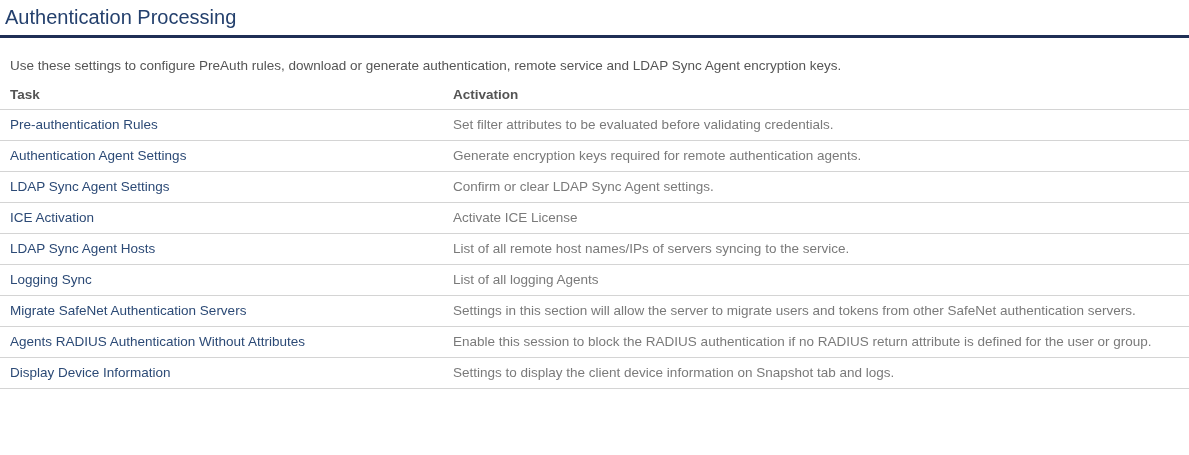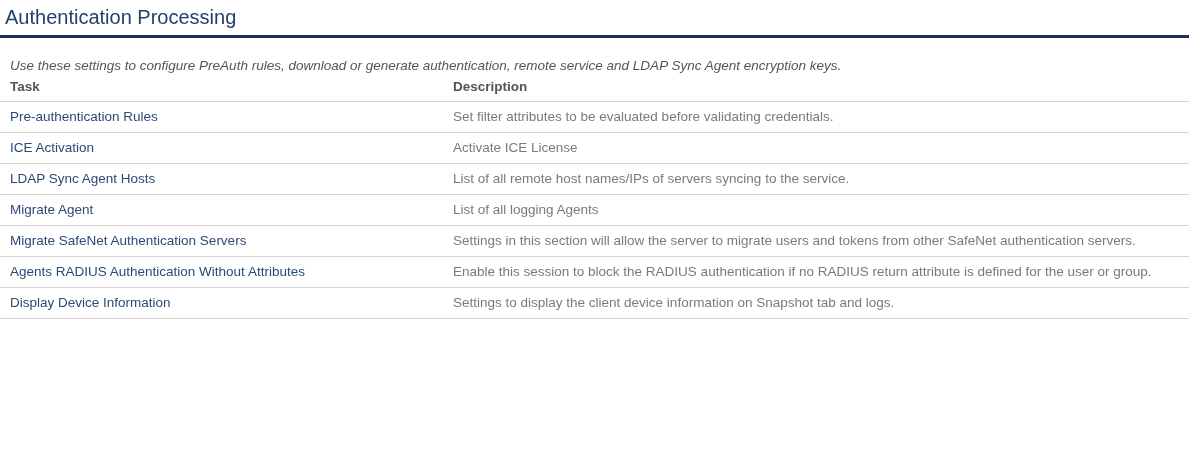--- a/index.html
+++ b/index.html
@@ -36,25 +36,24 @@
     width: 100%;
     height: 3px;
     margin-top: 6px;
     background: var(--title_rule);
   }
   .intro {
     margin: 20px 0 0 10px;
     font-size: 13.5px;
     color: var(--body_text);
     line-height: 15px;
-    font-style: italic;
   }
   table.task-table {
     width: 100%;
-    margin-top: 0;
+    margin-top: 8px;
     border-collapse: collapse;
     table-layout: fixed;
   }
   th, td {
     text-align: left;
     vertical-align: middle;
     font-size: 13.5px;
     border-bottom: 1px solid var(--row_divider);
   }
   th {
@@ -81,51 +80,63 @@
   <p class="intro">Use these settings to configure PreAuth rules, download or generate authentication, remote service and LDAP Sync Agent encryption keys.</p>
 
   <table class="task-table">
     <colgroup>
       <col class="col-task">
       <col class="col-desc">
     </colgroup>
     <thead>
       <tr>
         <th>Task</th>
-        <th>Description</th>
+        <th>Activation</th>
       </tr>
     </thead>
     <tbody id="rows">
   <tr>
     <td class="task-cell">
       <a href="#" class="task-link">Pre-authentication Rules</a>
     </td>
     <td class="desc-cell">Set filter attributes to be evaluated before validating credentials.</td>
   </tr>
 
+  <tr>
+    <td class="task-cell">
+      <a href="#" class="task-link">Authentication Agent Settings</a>
+    </td>
+    <td class="desc-cell">Generate encryption keys required for remote authentication agents.</td>
+  </tr>
 
 
+  <tr>
+    <td class="task-cell">
+      <a href="#" class="task-link">LDAP Sync Agent Settings</a>
+    </td>
+    <td class="desc-cell">Confirm or clear LDAP Sync Agent settings.</td>
+  </tr>
 
   <tr>
     <td class="task-cell">
       <a href="#" class="task-link">ICE Activation</a>
     </td>
     <td class="desc-cell">Activate ICE License</td>
   </tr>
 
   <tr>
     <td class="task-cell">
       <a href="#" class="task-link">LDAP Sync Agent Hosts</a>
     </td>
     <td class="desc-cell">List of all remote host names/IPs of servers syncing to the service.</td>
   </tr>
 
   <tr>
     <td class="task-cell">
-      <a href="#" class="task-link">Migrate Agent</a>
+      <a href="#" class="task-link">Logging Sync</a>
     </td>
     <td class="desc-cell">List of all logging Agents</td>
   </tr>
 
   <tr>
     <td class="task-cell">
       <a href="#" class="task-link">Migrate SafeNet Authentication Servers</a>
     </td>
     <td class="desc-cell">Settings in this section will allow the server to migrate users and tokens from other SafeNet authentication servers.</td>
   </tr>

